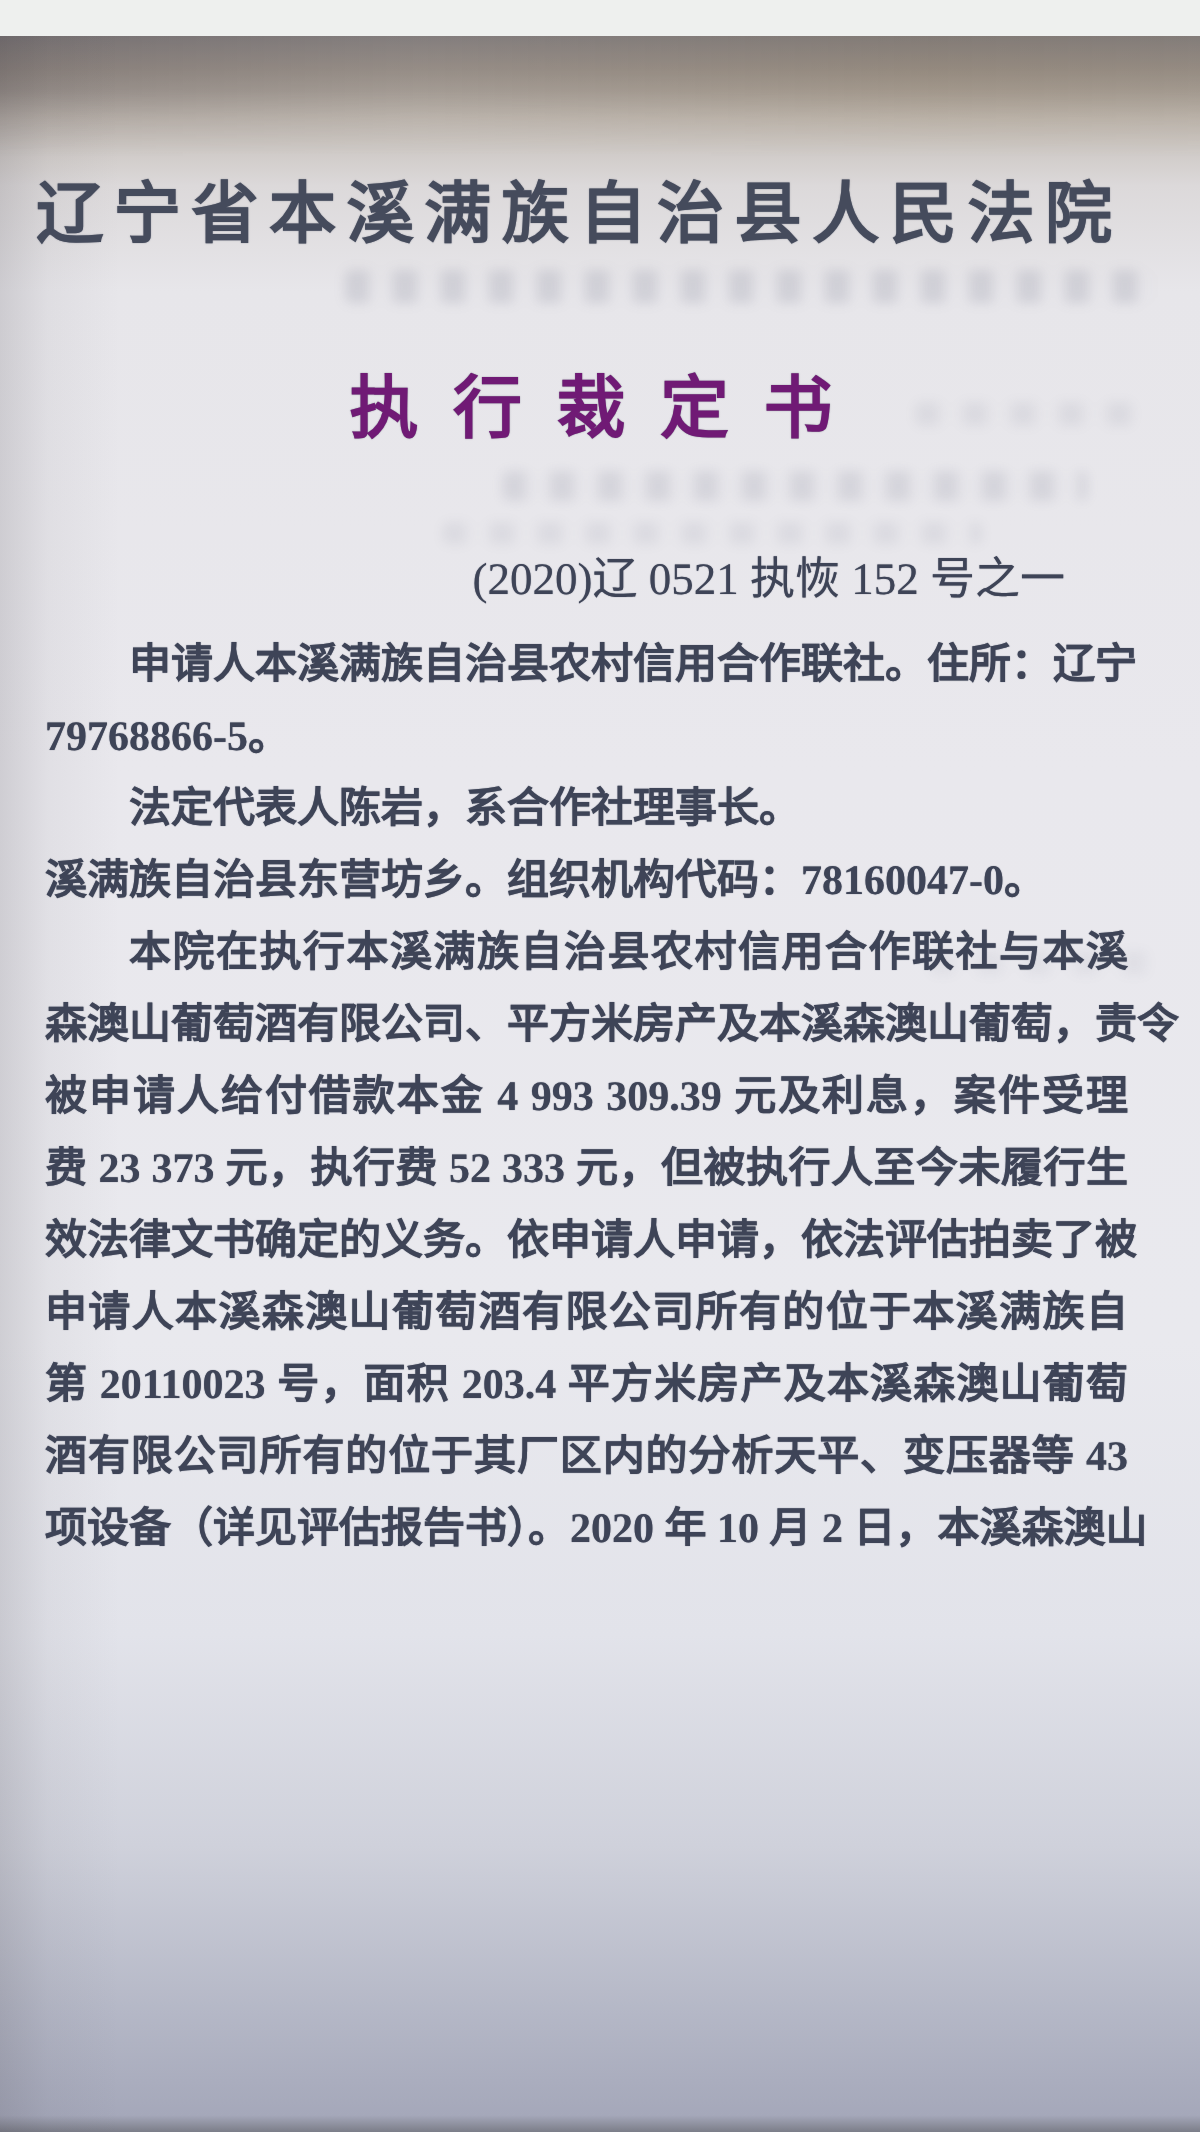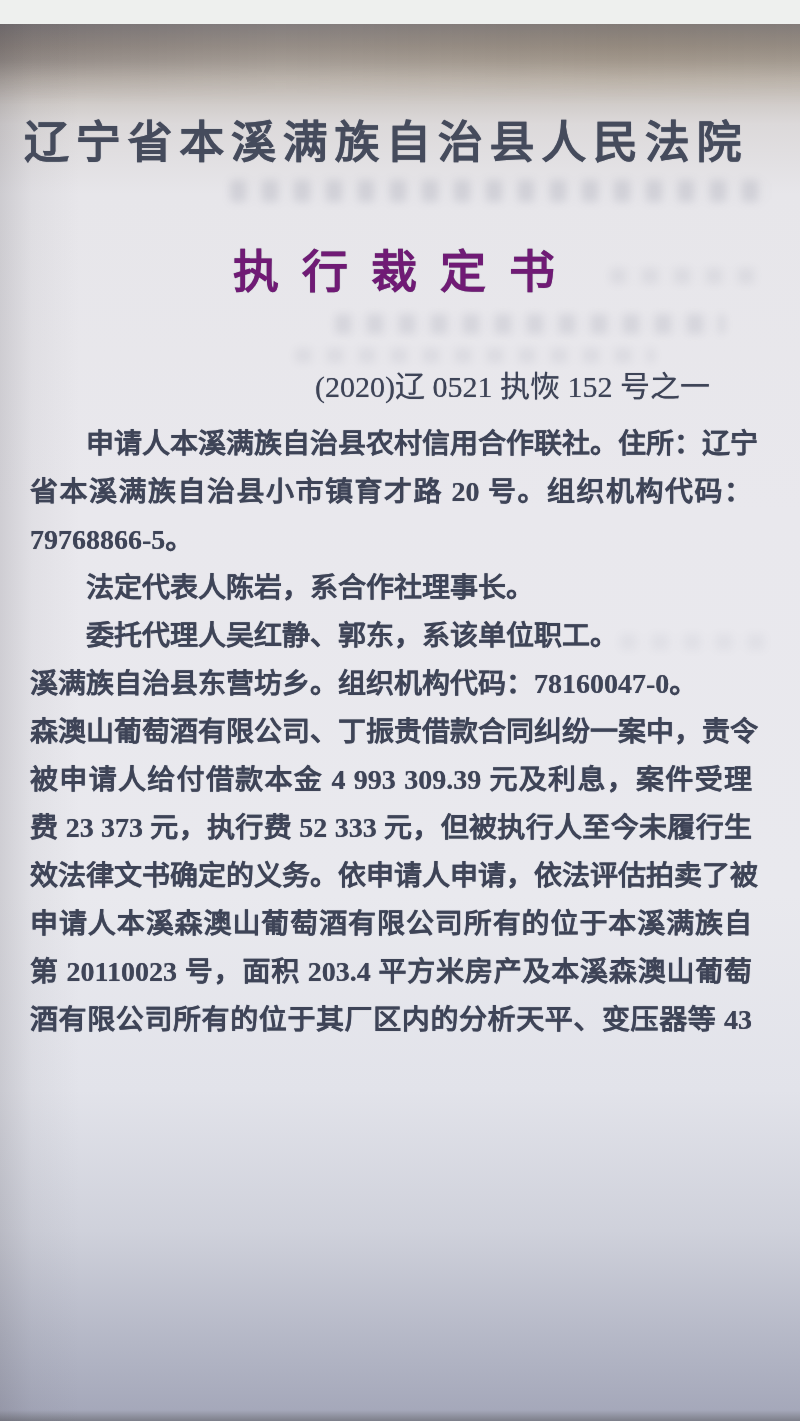--- a/index.html
+++ b/index.html
@@ -123,27 +123,27 @@
   <div class="ghost g5"></div>
 
   <div class="court-name">辽宁省本溪满族自治县人民法院</div>
 
   <div class="doc-title">执行裁定书</div>
 
   <div class="case-number ink">(2020)辽 0521 执恢 152 号之一</div>
 
   <div class="doc-body ink">
     <div class="line indent">申请人本溪满族自治县农村信用合作联社。住所：辽宁</div>
-    <div class="line">省本溪满族自治县小市镇育才路 20 号。组织机构代码：</div>
     <div class="line short">79768866-5。</div>
     <div class="line indent short">法定代表人陈岩，系合作社理事长。</div>
-    <div class="line indent short">委托代理人吴红静、郭东，系该单位职工。</div>
     <div class="line short">溪满族自治县东营坊乡。组织机构代码：78160047-0。</div>
-    <div class="line">森澳山葡萄酒有限公司、丁振贵借款合同纠纷一案中，责令</div>
+    <div class="line indent">本院在执行本溪满族自治县农村信用合作联社与本溪</div>
+    <div class="line">森澳山葡萄酒有限公司、平方米房产及本溪森澳山葡萄，责令</div>
     <div class="line">被申请人给付借款本金 4 993 309.39 元及利息，案件受理</div>
     <div class="line">费 23 373 元，执行费 52 333 元，但被执行人至今未履行生</div>
     <div class="line">效法律文书确定的义务。依申请人申请，依法评估拍卖了被</div>
     <div class="line">申请人本溪森澳山葡萄酒有限公司所有的位于本溪满族自</div>
     <div class="line">第 20110023 号，面积 203.4 平方米房产及本溪森澳山葡萄</div>
     <div class="line">酒有限公司所有的位于其厂区内的分析天平、变压器等 43</div>
+    <div class="line">项设备（详见评估报告书）。2020 年 10 月 2 日，本溪森澳山</div>
   </div>
 
 </div>
 
 </body></html>

